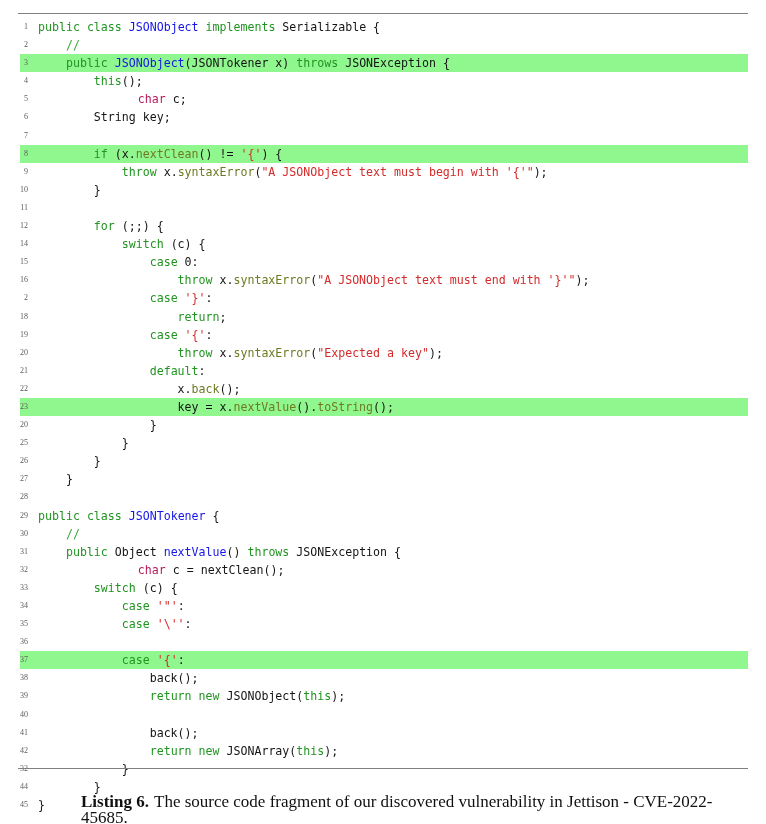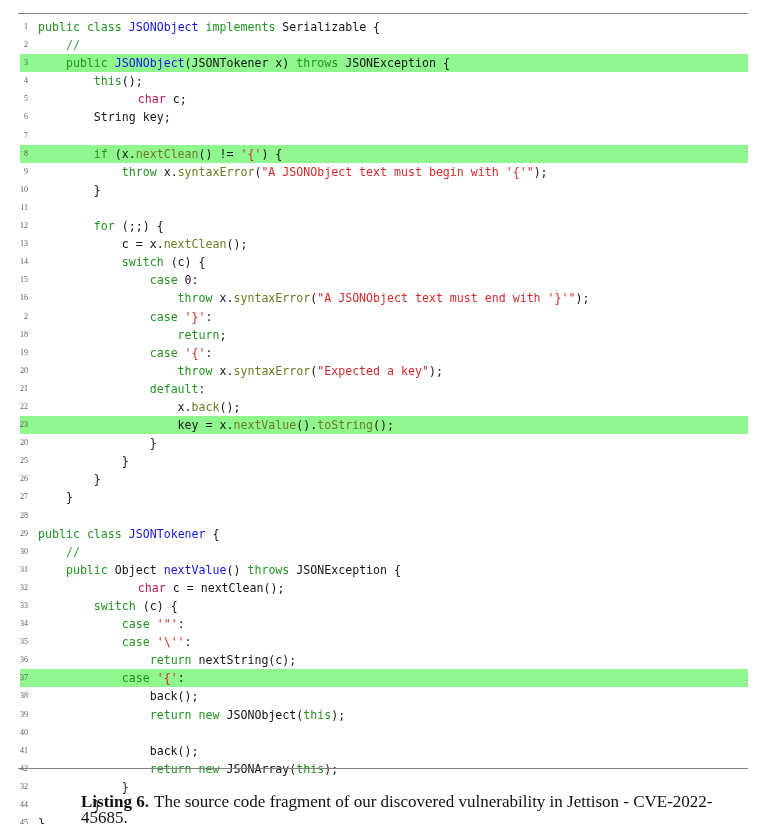--- a/index.html
+++ b/index.html
@@ -107,21 +107,20 @@
       <div class="code-line highlight"><div class="hl-band" style="background: rgb(144, 247, 143);"></div><span class="lineno">3</span><span class="src">    <span class="kw">public</span> <span class="cls">JSONObject</span>(JSONTokener x) <span class="kw">throws</span> JSONException {</span></div>
       <div class="code-line"><span class="lineno">4</span><span class="src">        <span class="kw">this</span>();</span></div>
       <div class="code-line"><span class="lineno">5</span><span class="src">        <span class="type">char</span> c;</span></div>
       <div class="code-line"><span class="lineno">6</span><span class="src">        String key;</span></div>
       <div class="code-line"><span class="lineno">7</span><span class="src"></span></div>
       <div class="code-line highlight"><div class="hl-band" style="background: rgb(144, 247, 143);"></div><span class="lineno">8</span><span class="src">        <span class="kw">if</span> (x.<span class="mth">nextClean</span>() != <span class="str">'{'</span>) {</span></div>
       <div class="code-line"><span class="lineno">9</span><span class="src">            <span class="kw">throw</span> x.<span class="mth">syntaxError</span>(<span class="str">"A JSONObject text must begin with '{'"</span>);</span></div>
       <div class="code-line"><span class="lineno">10</span><span class="src">        }</span></div>
       <div class="code-line"><span class="lineno">11</span><span class="src"></span></div>
       <div class="code-line"><span class="lineno">12</span><span class="src">        <span class="kw">for</span> (;;) {</span></div>
-      <div class="code-line"><span class="lineno">13</span><span class="src">            c = x.<span class="mth">nextClean</span>();</span></div>
       <div class="code-line"><span class="lineno">14</span><span class="src">            <span class="kw">switch</span> (c) {</span></div>
       <div class="code-line"><span class="lineno">15</span><span class="src">                <span class="kw">case</span> 0:</span></div>
       <div class="code-line"><span class="lineno">16</span><span class="src">                    <span class="kw">throw</span> x.<span class="mth">syntaxError</span>(<span class="str">"A JSONObject text must end with '}'"</span>);</span></div>
       <div class="code-line"><span class="lineno">2</span><span class="src">                <span class="kw">case</span> <span class="str">'}'</span>:</span></div>
       <div class="code-line"><span class="lineno">18</span><span class="src">                    <span class="kw">return</span>;</span></div>
       <div class="code-line"><span class="lineno">19</span><span class="src">                <span class="kw">case</span> <span class="str">'{'</span>:</span></div>
       <div class="code-line"><span class="lineno">20</span><span class="src">                    <span class="kw">throw</span> x.<span class="mth">syntaxError</span>(<span class="str">"Expected a key"</span>);</span></div>
       <div class="code-line"><span class="lineno">21</span><span class="src">                <span class="kw">default</span>:</span></div>
       <div class="code-line"><span class="lineno">22</span><span class="src">                    x.<span class="mth">back</span>();</span></div>
       <div class="code-line highlight"><div class="hl-band" style="background: rgb(144, 247, 143);"></div><span class="lineno">23</span><span class="src">                    key = x.<span class="mth">nextValue</span>().<span class="mth">toString</span>();</span></div>
@@ -130,21 +129,21 @@
       <div class="code-line"><span class="lineno">26</span><span class="src">        }</span></div>
       <div class="code-line"><span class="lineno">27</span><span class="src">    }</span></div>
       <div class="code-line"><span class="lineno">28</span><span class="src"></span></div>
       <div class="code-line"><span class="lineno">29</span><span class="src"><span class="kw">public</span> <span class="kw">class</span> <span class="cls">JSONTokener</span> {</span></div>
       <div class="code-line"><span class="lineno">30</span><span class="src">    <span class="cmt">//</span></span></div>
       <div class="code-line"><span class="lineno">31</span><span class="src">    <span class="kw">public</span> Object <span class="cls">nextValue</span>() <span class="kw">throws</span> JSONException {</span></div>
       <div class="code-line"><span class="lineno">32</span><span class="src">        <span class="type">char</span> c = nextClean();</span></div>
       <div class="code-line"><span class="lineno">33</span><span class="src">        <span class="kw">switch</span> (c) {</span></div>
       <div class="code-line"><span class="lineno">34</span><span class="src">            <span class="kw">case</span> <span class="str">'"'</span>:</span></div>
       <div class="code-line"><span class="lineno">35</span><span class="src">            <span class="kw">case</span> <span class="str">'\''</span>:</span></div>
-      <div class="code-line"><span class="lineno">36</span><span class="src">                <span class="kw">return</span> nextString(c);</span></div>
+      <div class="code-line"><span class="lineno">36</span></div>
       <div class="code-line highlight"><div class="hl-band" style="background: rgb(144, 247, 143);"></div><span class="lineno">37</span><span class="src">            <span class="kw">case</span> <span class="str">'{'</span>:</span></div>
       <div class="code-line"><span class="lineno">38</span><span class="src">                back();</span></div>
       <div class="code-line"><span class="lineno">39</span><span class="src">                <span class="kw">return</span> <span class="kw">new</span> JSONObject(<span class="kw">this</span>);</span></div>
       <div class="code-line"><span class="lineno">40</span></div>
       <div class="code-line"><span class="lineno">41</span><span class="src">                back();</span></div>
       <div class="code-line"><span class="lineno">42</span><span class="src">                <span class="kw">return</span> <span class="kw">new</span> JSONArray(<span class="kw">this</span>);</span></div>
       <div class="code-line"><span class="lineno">32</span><span class="src">            }</span></div>
       <div class="code-line"><span class="lineno">44</span><span class="src">        }</span></div>
       <div class="code-line"><span class="lineno">45</span><span class="src">}</span></div>
     </div>

